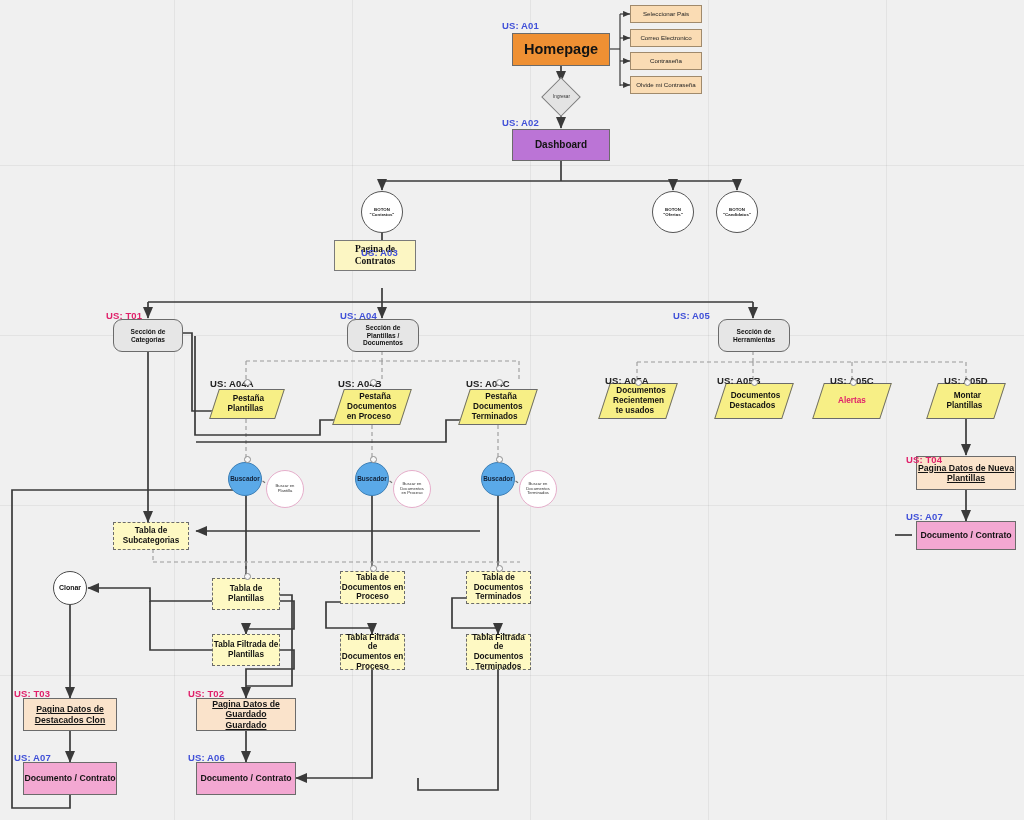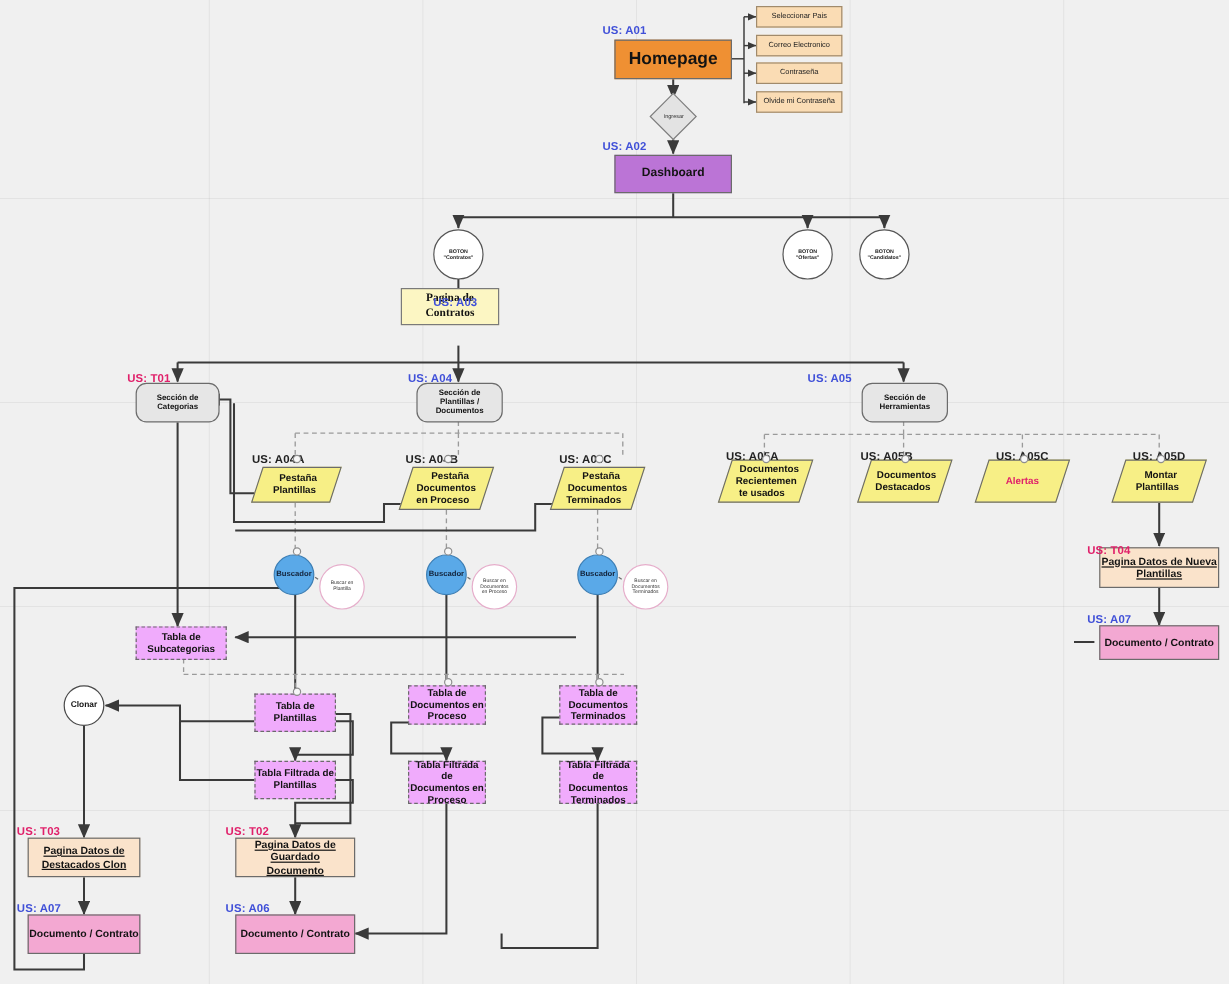--- a/index.html
+++ b/index.html
@@ -44,21 +44,21 @@
   .lbl-blue{color:#4050d8;}
   .lbl-red{color:#e0206a;}
 
   
   .n-orange{background:#ef9033;border:1.6px solid #6b6b6b;font-size:14.5px;}
   .n-purple{background:#bb74d6;border:1.6px solid #6b6b6b;font-size:10px;}
   .n-peachsm{background:#fadcb4;border:1.2px solid #a08a6c;font-size:6.2px;font-weight:normal;color:#222;}
   .n-yellowpage{background:#fcf6c3;border:1.6px solid #7a7a7a;font-size:9.5px;}
   .n-peach{background:#fae3cb;border:1.6px solid #6b6b6b;font-size:8.7px;text-decoration:underline;}
   .n-pink{background:#f3a8d2;border:1.6px solid #6b6b6b;font-size:8.7px;}
-  .n-green{background:#f0abfc;border:1.6px dashed #6b6b6b;font-size:8.2px;}
+  .n-green{background:#fef9c3;border:1.6px dashed #6b6b6b;font-size:8.2px;}
   .n-gray{background:#e6e6e6;border:1.6px solid #6b6b6b;border-radius:9px;font-size:6.6px;}
 
   
   .n-para{
     background:#f7ef86;
     border:1.6px solid #6b6b6b;
     font-size:8.2px;
     transform:skewX(-18deg);
   }
   .n-para > span{display:block;transform:skewX(18deg);}
@@ -423,21 +423,21 @@
 
 <div class="lbl lbl-red" style="left:14px;top:688px;">US: T03</div>
 <div class="node n-peach" style="left:23px;top:698px;width:94px;height:33px;flex-direction:column;">
   <span>Pagina Datos de</span>
   <span>Destacados Clon</span>
 </div>
 
 <div class="lbl lbl-red" style="left:188px;top:688px;">US: T02</div>
 <div class="node n-peach" style="left:196px;top:698px;width:100px;height:33px;flex-direction:column;">
   <span>Pagina Datos de Guardado</span>
-  <span>Documento</span>
+  <span>Guardado</span>
 </div>
 
 <div class="lbl lbl-blue" style="left:14px;top:752px;">US: A07</div>
 <div class="node n-pink" style="left:23px;top:762px;width:94px;height:33px;">
   <span>Documento / Contrato</span>
 </div>
 
 <div class="lbl lbl-blue" style="left:188px;top:752px;">US: A06</div>
 <div class="node n-pink" style="left:196px;top:762px;width:100px;height:33px;">
   <span>Documento / Contrato</span>

